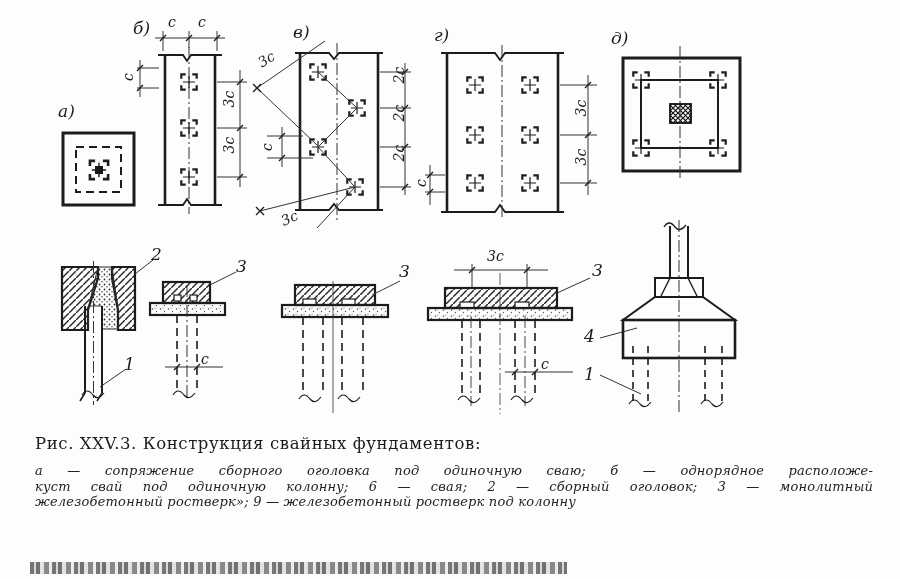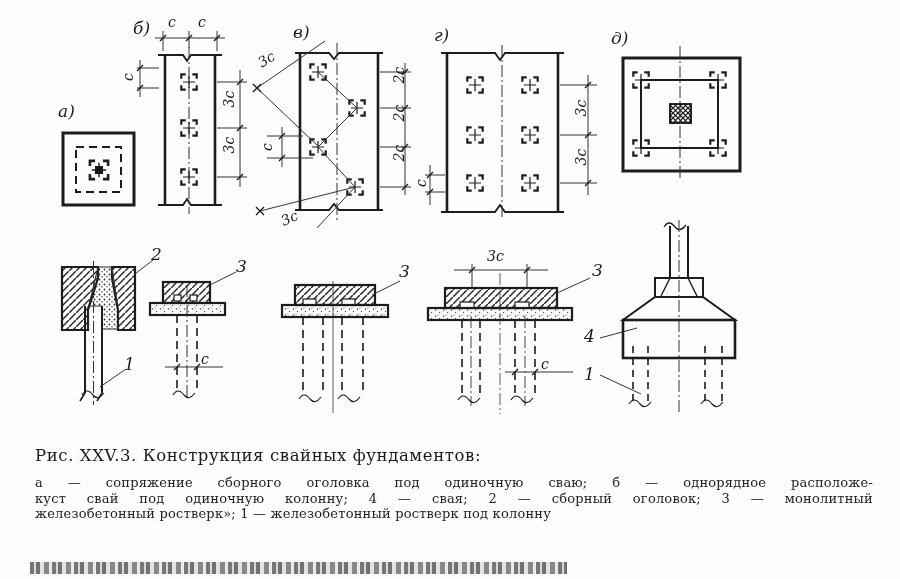--- a/index.html
+++ b/index.html
@@ -8,22 +8,22 @@
   .abs{position:absolute;}
   .lbl{position:absolute;font-style:italic;font-size:17px;line-height:1;color:#1b1b1b;
        font-family:"DejaVu Serif",serif;white-space:nowrap;}
   .dim{position:absolute;font-style:italic;font-size:14px;line-height:1;color:#1b1b1b;
        font-family:"DejaVu Serif",serif;white-space:nowrap;}
   .rot{transform:rotate(-90deg);transform-origin:center;}
   .d33{transform:rotate(-33deg);}
   .d28{transform:rotate(-24deg);}
   svg{position:absolute;overflow:visible;}
   .caption{position:absolute;left:35px;top:430px;width:838px;}
-  .cap-title{font-size:16.5px;letter-spacing:.6px;margin:16px 0 10px 0;color:#1a1a1a;}
-  .cap-line{font-size:13px;line-height:15.5px;color:#222;letter-spacing:.2px;}
+  .cap-title{font-size:16.5px;letter-spacing:.6px;margin:4px 0 10px 0;color:#1a1a1a;}
+  .cap-line{font-size:13px;line-height:15.5px;color:#222;letter-spacing:.2px;font-style:italic;}
   .just{text-align:justify;text-align-last:justify;}
   .smudge{position:absolute;left:30px;top:562px;width:537px;height:12px;opacity:.8;
     background:repeating-linear-gradient(90deg,
       rgba(55,55,55,.85) 0 4px, rgba(150,150,150,.45) 4px 6px,
       rgba(35,35,35,.8) 6px 10px, rgba(170,170,170,.4) 10px 14px,
       rgba(70,70,70,.8) 14px 19px, rgba(190,190,190,.35) 19px 22px);
     }
 </style>
 </head>
 <body>
@@ -235,19 +235,19 @@
     <rect x="30" y="102" width="112" height="38" fill="none" stroke="#1c1c1c" stroke-width="2.6"></rect>
     <path d="M40,128 V183 M55,128 V183 M112,128 V183 M129,128 V183" stroke="#1c1c1c" stroke-width="1.6" stroke-dasharray="7 5" fill="none"></path>
     <path d="M36,186 q5,-8 11,0 q5,6 11,-2 M108,186 q5,-8 11,0 q5,6 11,-2" stroke="#1c1c1c" stroke-width="1.2" fill="none"></path>
   </svg>
   <span class="lbl" style="left:584px;top:328px">4</span>
   <span class="lbl" style="left:584px;top:366px">1</span>
 
   <div class="caption">
     <div class="cap-title">Рис. XXV.3. Конструкция свайных фундаментов:</div>
     <div class="cap-line just">а — сопряжение сборного оголовка под одиночную сваю; б — однорядное расположе-</div>
-    <div class="cap-line just">куст свай под одиночную колонну; 4 — свая; 2 — сборный оголовок; 3 — монолитный</div>
-    <div class="cap-line">железобетонный ростверк»; 1 — железобетонный ростверк под колонну</div>
+    <div class="cap-line just">куст свай под одиночную колонну; 6 — свая; 2 — сборный оголовок; 3 — монолитный</div>
+    <div class="cap-line">железобетонный ростверк»; 9 — железобетонный ростверк под колонну</div>
   </div>
 
   <div class="smudge"></div>
 
 </div>
 
 </body></html>

